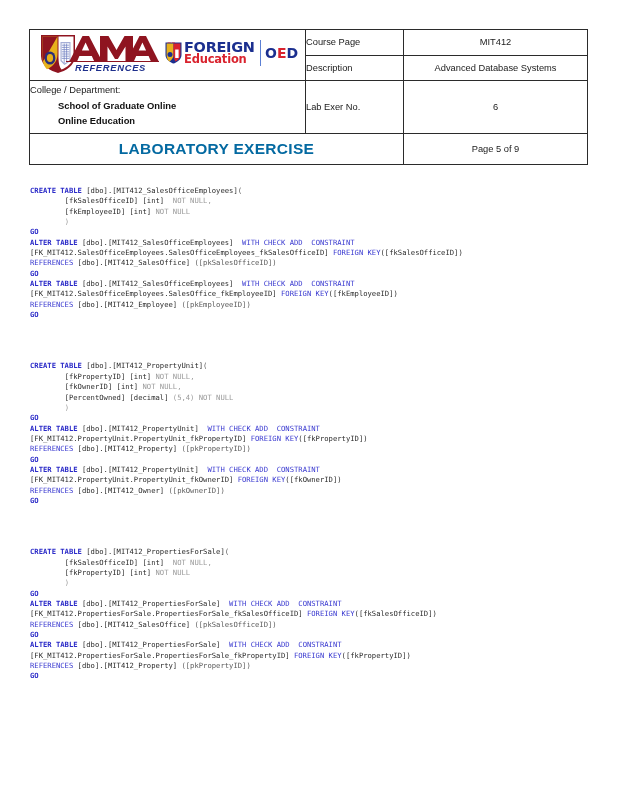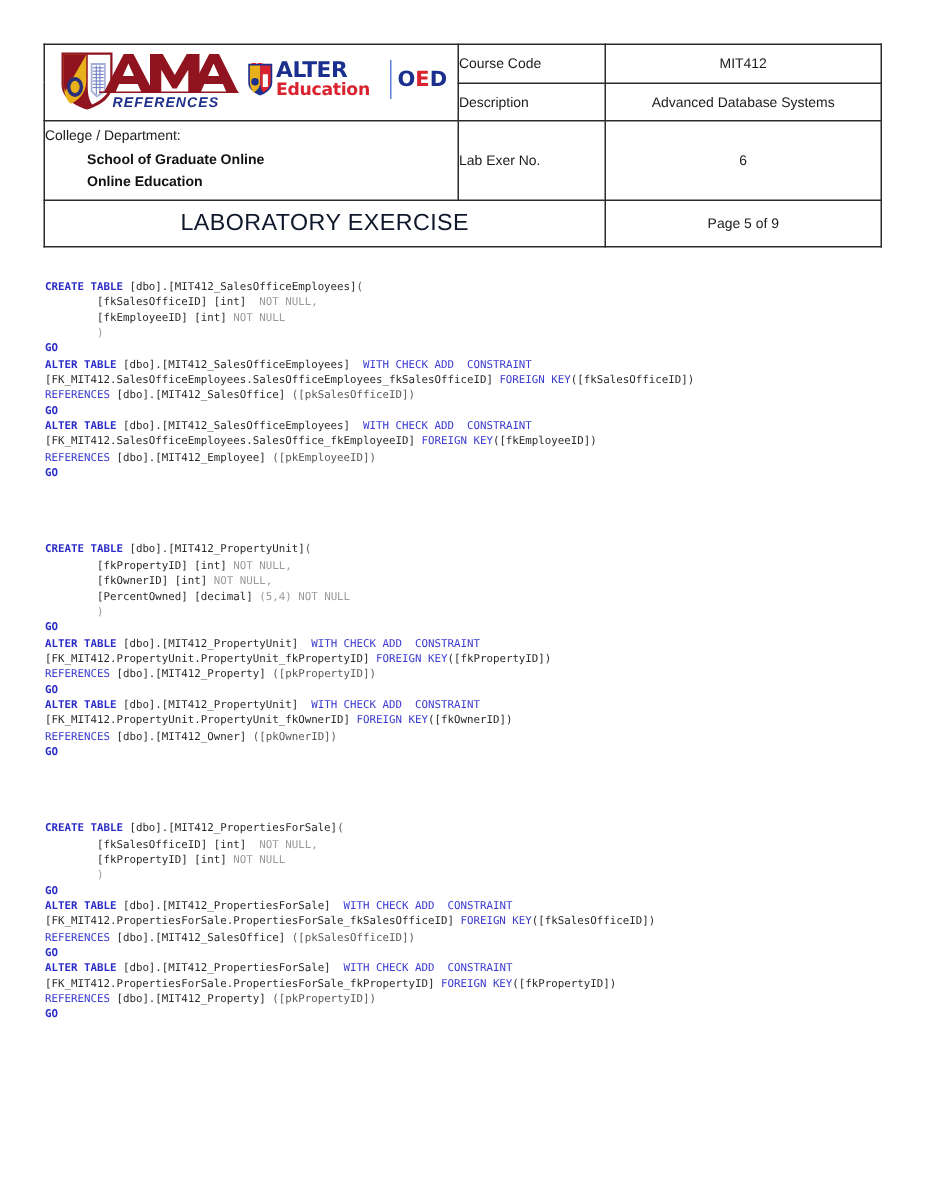--- a/index.html
+++ b/index.html
@@ -189,22 +189,22 @@
     padding-left: 28px;
     line-height: 1.55;
   }
 
   .lab-cell {
     height: 30px;
     text-align: center;
   }
   .lab-title {
     font-size: 15.5px;
-    font-weight: normal;
-    color: #0f172a;
+    font-weight: bold;
+    color: #0369a1;
     letter-spacing: 0.3px;
   }
 
   
   .code {
     position: absolute;
     left: 30px;
     top: 186px;
     width: 580px;
     font-family: "DejaVu Sans Mono", monospace;
@@ -276,29 +276,29 @@
               <div class="oed-logo">
                 <svg class="oed-shield" viewBox="0 0 17 22">
                   <path d="M0.5 0.5 H16.5 V13 C16.5 18 11 20.8 8.5 21.6 C6 20.8 0.5 18 0.5 13 Z" fill="#1b2f8f"></path>
                   <path d="M1.6 1.6 H8.5 V12.6 C8.5 16.6 5.6 18.8 4.2 19.6 C2.6 18 1.6 15.6 1.6 12.8 Z" fill="#e8b11c"></path>
                   <path d="M8.5 1.6 H15.4 V12.8 C15.4 16 12.6 18.4 10.6 19.6 C9.3 18.2 8.5 16 8.5 12.6 Z" fill="#d9232e"></path>
                   <circle cx="5.0" cy="12.5" r="2.5" fill="#1b2f8f"></circle>
                   <rect x="10.2" y="7.5" width="3.4" height="8.5" fill="#ffffff"></rect>
                   <path d="M2.4 0.6 L4.2 -1.6 L6.0 0.6 Z" fill="#d9232e"></path>
                   <path d="M6.6 0.6 L8.4 -1.6 L10.2 0.6 Z" fill="#d9232e"></path>
                 </svg>
-                <div class="oed-online">ALTER</div>
+                <div class="oed-online">FOREIGN</div>
                 <div class="oed-education">Education</div>
                 <div class="oed-bar"></div>
                 <div class="oed-abbr"><span>O</span><span class="red">E</span><span>D</span></div>
               </div>
 
             </div>
           </td>
-          <td class="cell-label">Course Code</td>
+          <td class="cell-label">Course Page</td>
           <td class="cell-value">MIT412</td>
         </tr>
 
         <tr>
           <td class="cell-label">Description</td>
           <td class="cell-value">Advanced Database Systems</td>
         </tr>
 
         <tr>
           <td class="dept-cell">

